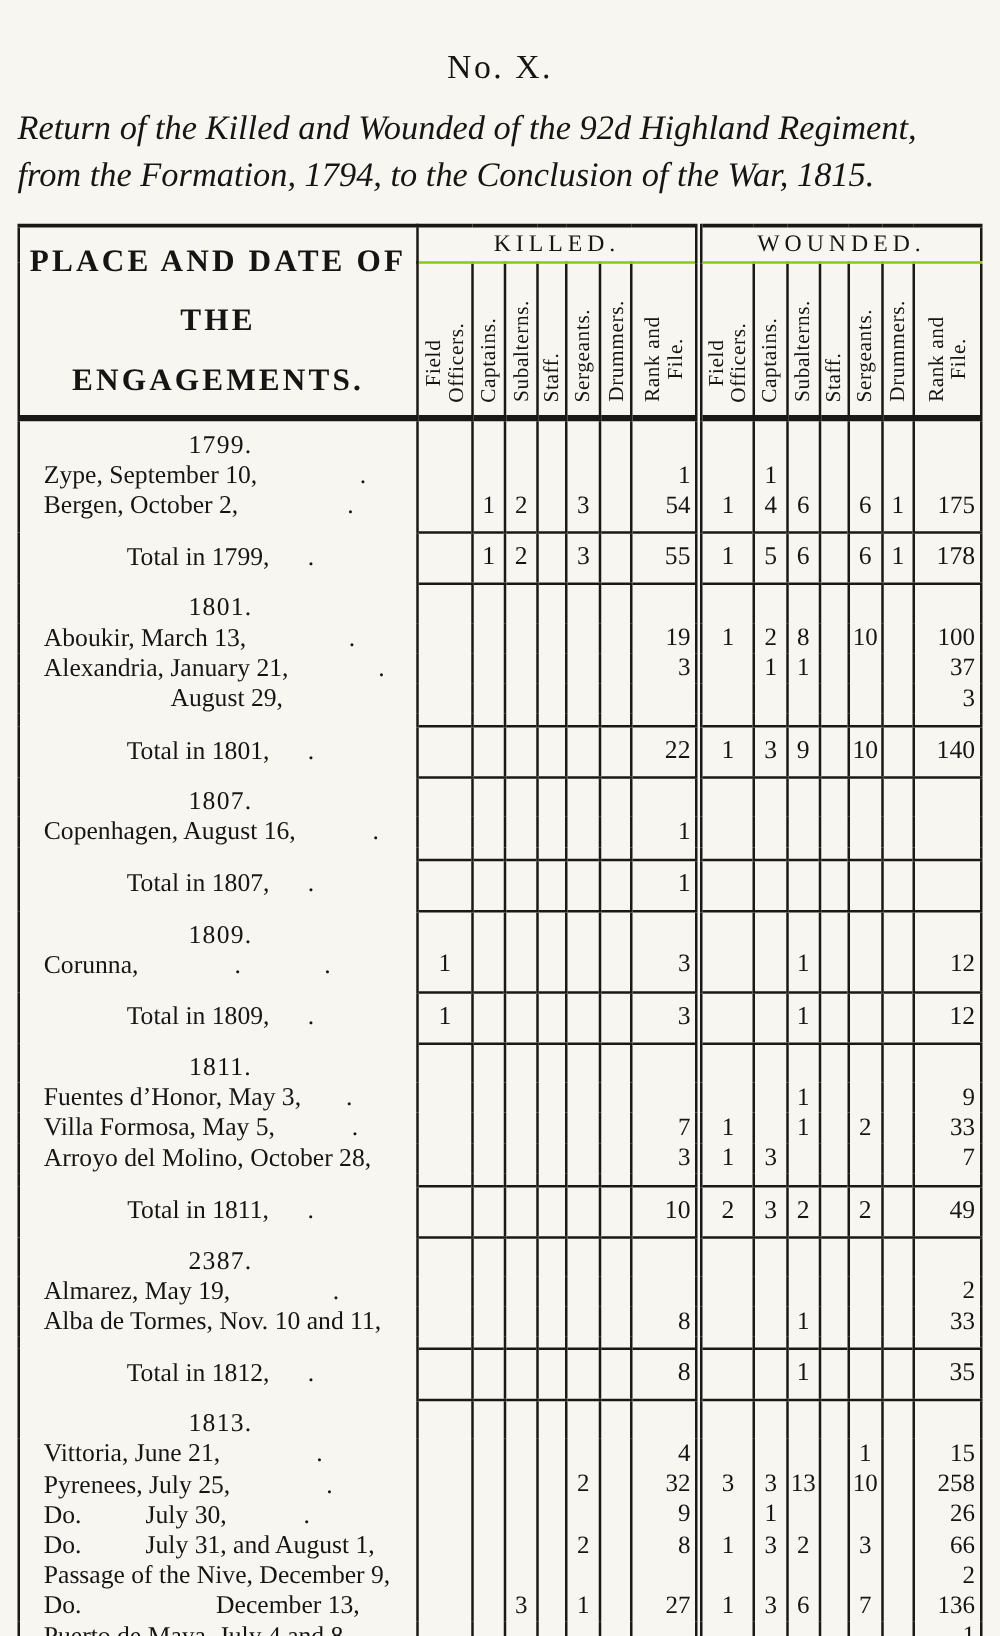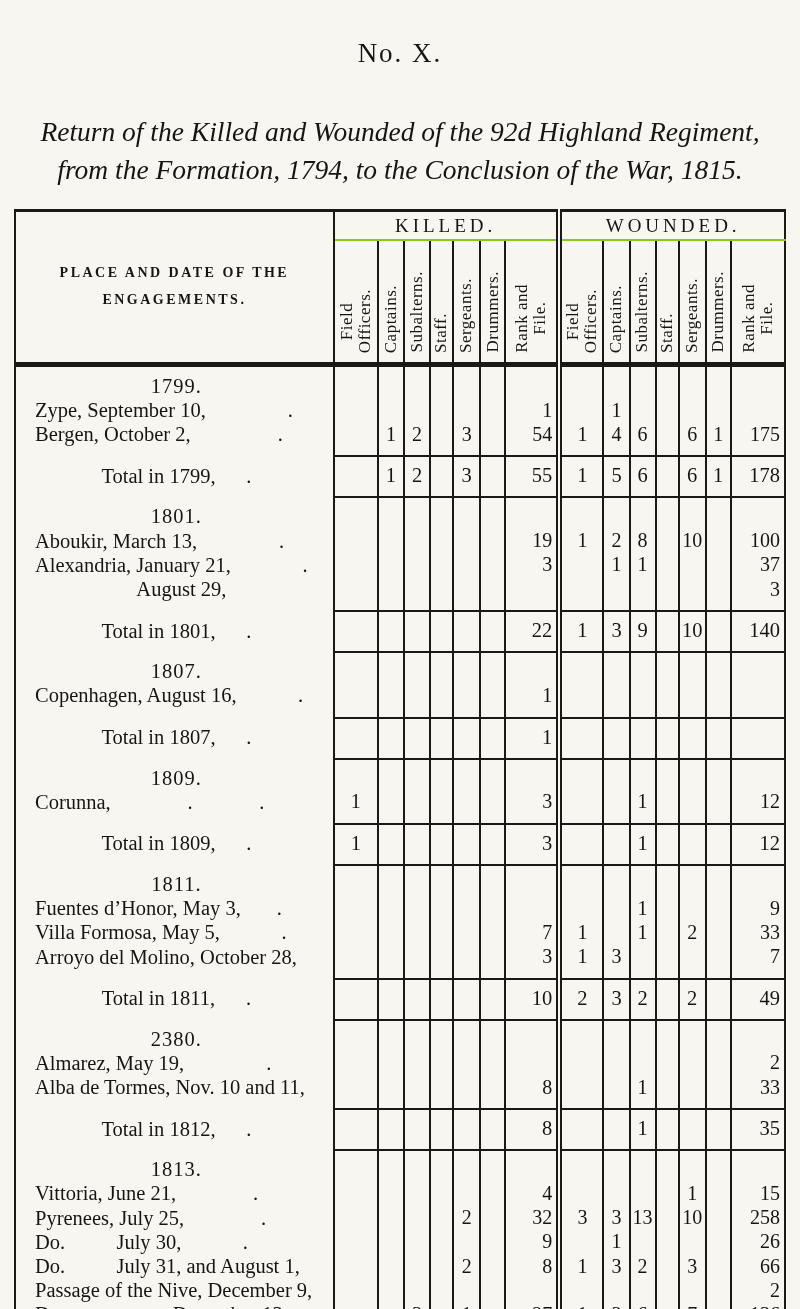--- a/index.html
+++ b/index.html
@@ -9,38 +9,38 @@
     font-family:"Liberation Serif","DejaVu Serif",serif;
     color:#171513;
     -webkit-font-smoothing:antialiased;
   }
   .page{width:800px;box-sizing:border-box;padding:14px 14px 0 14px;}
   .page-number{
     text-align:center;font-size:27px;letter-spacing:2px;
     margin-top:24px;
   }
   .doc-title{
-    text-align:center;font-style:italic;font-size:27.5px;
-    line-height:1.38;margin-top:44px;margin-bottom:20px;
+    font-style:italic;font-size:27.5px;
+    line-height:1.38;margin-top:14px;margin-bottom:20px;
   }
   table.casualty{
     border-collapse:collapse;table-layout:fixed;
     width:772px;margin:0 auto;
     border-top:3px solid #1b1916;
     border-left:2px solid #1b1916;
     border-right:2px solid #1b1916;
     border-bottom:7px double #1b1916;
   }
   col.c-place{width:318px;}
   col.c-fo{width:44px;} col.c-capt{width:26px;} col.c-sub{width:26px;}
   col.c-staff{width:23px;} col.c-serg{width:27px;} col.c-drum{width:25px;}
   col.c-rf{width:54px;}
   th,td{padding:0;font-weight:normal;}
   th.place-header{
-    font-size:14px;font-weight:bold;letter-spacing:2.5px;
+    font-size:25px;font-weight:bold;letter-spacing:2.5px;
     text-align:center;line-height:1.9;vertical-align:middle;
     border-right:2px solid #1b1916;
     border-bottom:5px solid #1b1916;
     margin-top:20px;
   }
   th.group-label{
     font-size:19px;letter-spacing:4px;text-align:center;
     padding:3px 0 2px 0;
     border-bottom:2px solid #84cc16;
   }
@@ -563,21 +563,21 @@
           <td class="num rf">10</td>
           <td class="num gstart">2</td>
           <td class="num">3</td>
           <td class="num">2</td>
           <td class="num"></td>
           <td class="num">2</td>
           <td class="num"></td>
           <td class="num rf">49</td>
         </tr>
         <tr class="year-row">
-          <td class="place center">2380.</td>
+          <td class="place center">2387.</td>
           <td class="num"></td>
           <td class="num"></td>
           <td class="num"></td>
           <td class="num"></td>
           <td class="num"></td>
           <td class="num"></td>
           <td class="num rf"></td>
           <td class="num gstart"></td>
           <td class="num"></td>
           <td class="num"></td>

